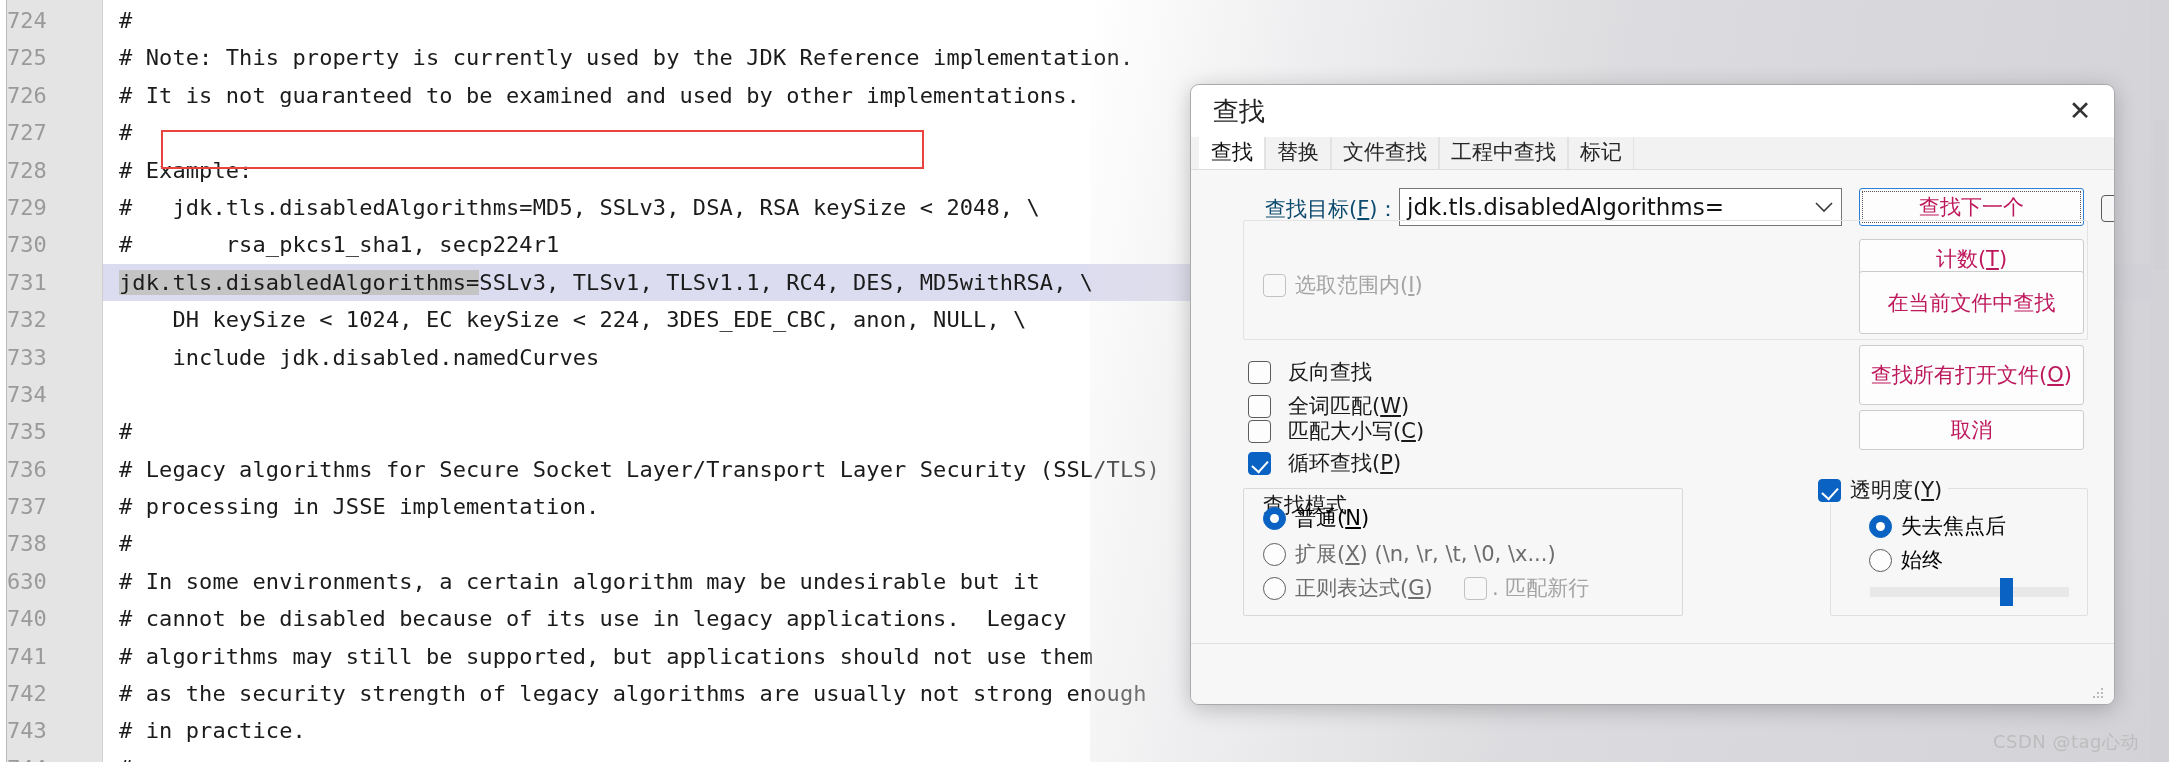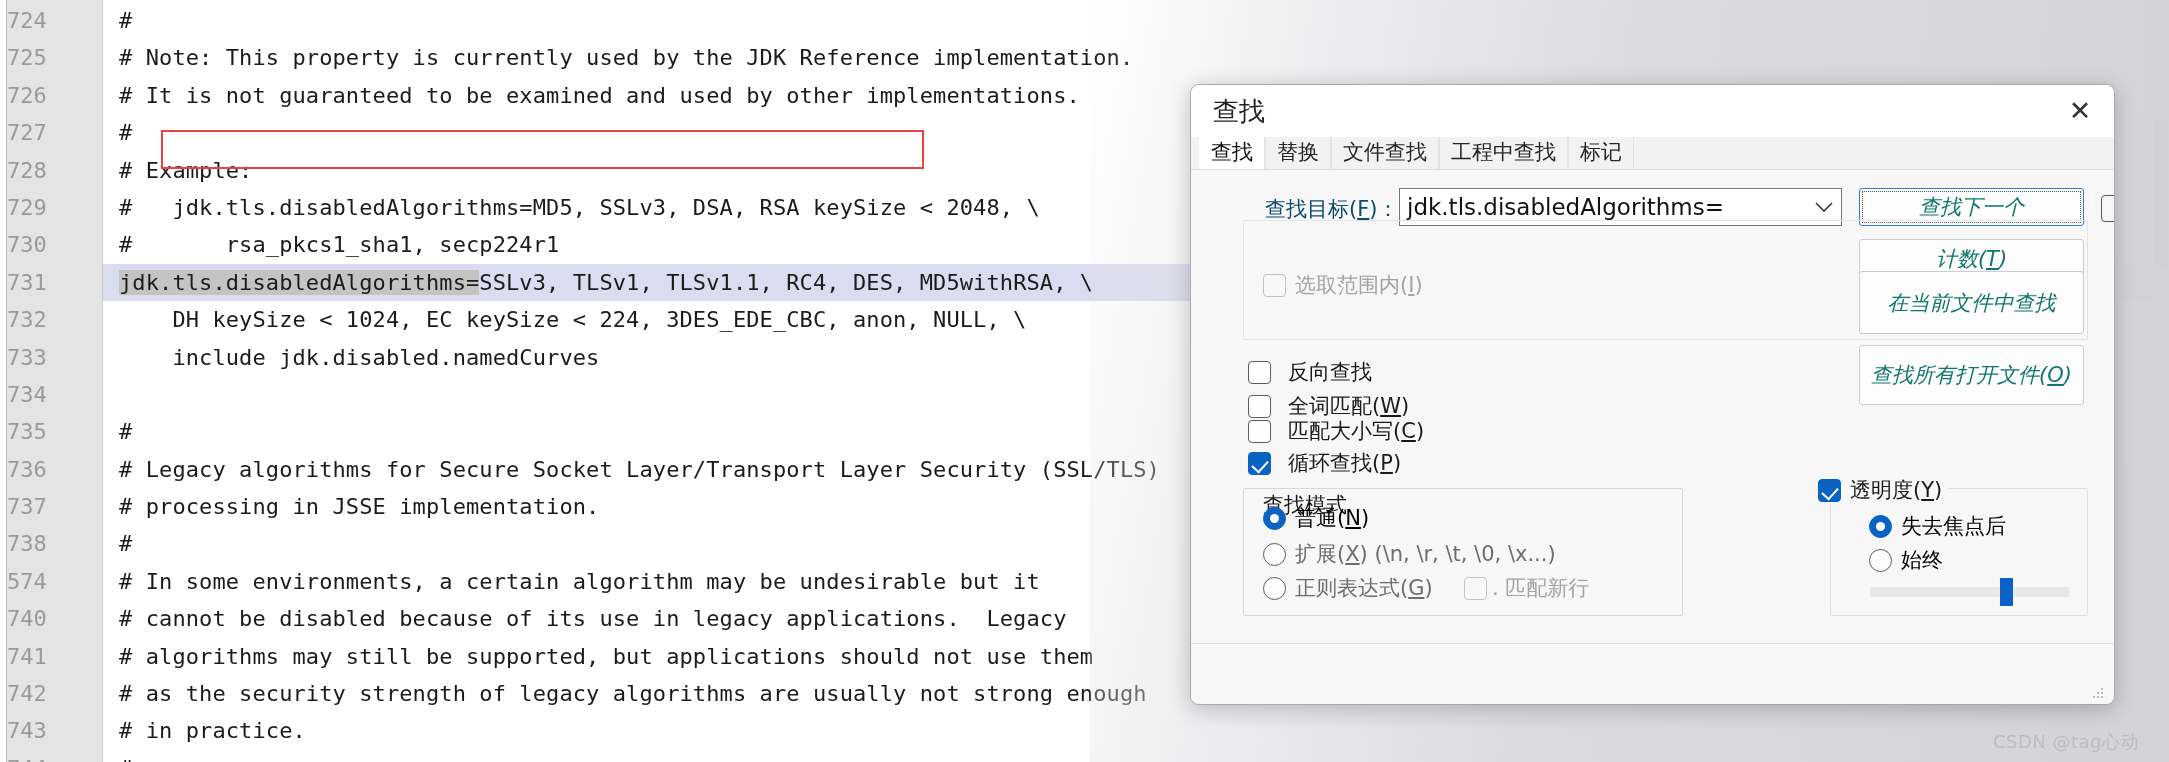--- a/index.html
+++ b/index.html
@@ -166,27 +166,26 @@
     width:34px;height:36px;display:flex;align-items:center;justify-content:center;
     font-size:15px;color:#3a3a3a;
   }
 
   
   .dbtn{
     position:absolute;
     background:#fdfdfd;
     border:1px solid #cccccc;
     border-radius:3px;
-    font-size:21px;color:#0f766e;
+    font-size:21px;color:#be185d;
     font-family:"DejaVu Sans","Liberation Sans",sans-serif;
     display:flex;align-items:center;justify-content:center;
     box-sizing:border-box;
     white-space:nowrap;
     cursor:default;
-    font-style:italic;
   }
   #btn-findnext{
     left:668px;top:0px;width:225px;height:38px;
     border:1px solid #2b7fd4;
     outline:1px dotted #555;outline-offset:-4px;
     background:#fdfdfd;
   }
   #chk-right-box{
     position:absolute;left:910px;top:7px;
     width:25px;height:25px;border:1px solid #5a5a5a;border-radius:4px;background:#f6f6f6;
@@ -318,21 +317,21 @@
       <div class="gutter-line">729</div>
       <div class="gutter-line">730</div>
       <div class="gutter-line">731</div>
       <div class="gutter-line">732</div>
       <div class="gutter-line">733</div>
       <div class="gutter-line">734</div>
       <div class="gutter-line">735</div>
       <div class="gutter-line">736</div>
       <div class="gutter-line">737</div>
       <div class="gutter-line">738</div>
-      <div class="gutter-line">574</div>
+      <div class="gutter-line">630</div>
       <div class="gutter-line">740</div>
       <div class="gutter-line">741</div>
       <div class="gutter-line">742</div>
       <div class="gutter-line">743</div>
       <div class="gutter-line">744</div>
     </div>
   <div id="code">
 
   <div class="code-line">#</div>
       <div class="code-line"># Note: This property is currently used by the JDK Reference implementation.</div>
@@ -399,20 +398,21 @@
         <span>计数(</span>
         <span class="mn">T</span>
         <span>)</span>
       </div>
     <div class="dbtn" id="btn-in-current">在当前文件中查找</div>
     <div class="dbtn" id="btn-all-open">
         <span>查找所有打开文件(</span>
         <span class="mn">O</span>
         <span>)</span>
       </div>
+    <div class="dbtn" id="btn-cancel">取消</div>
 
     <div id="grp-scope"></div>
     <div id="chk-scope">
       <span class="cb disabled"></span>
       <span class="cb-label disabled"><span>选取范围内(</span><span class="mn">I</span><span>)</span></span>
     </div>
 
     <div class="opt-row" id="opt-reverse">
       <span class="cb"></span>
       <span class="cb-label"><span>反向查找</span><span class="mn"></span><span></span></span>

